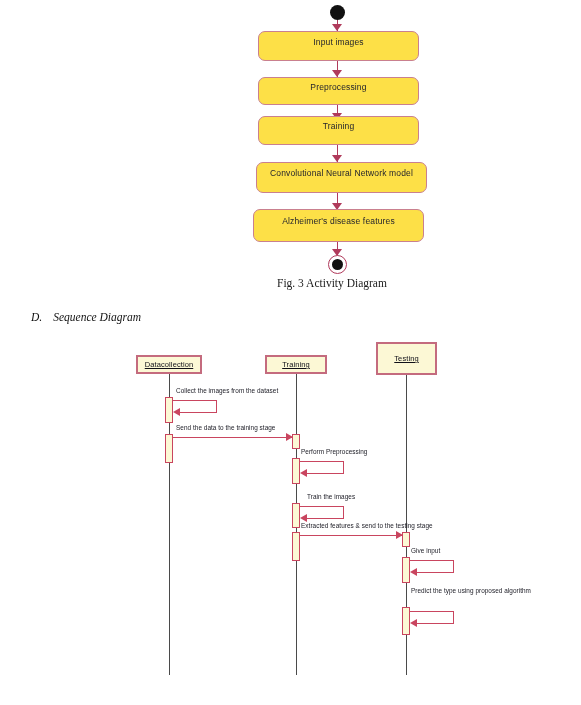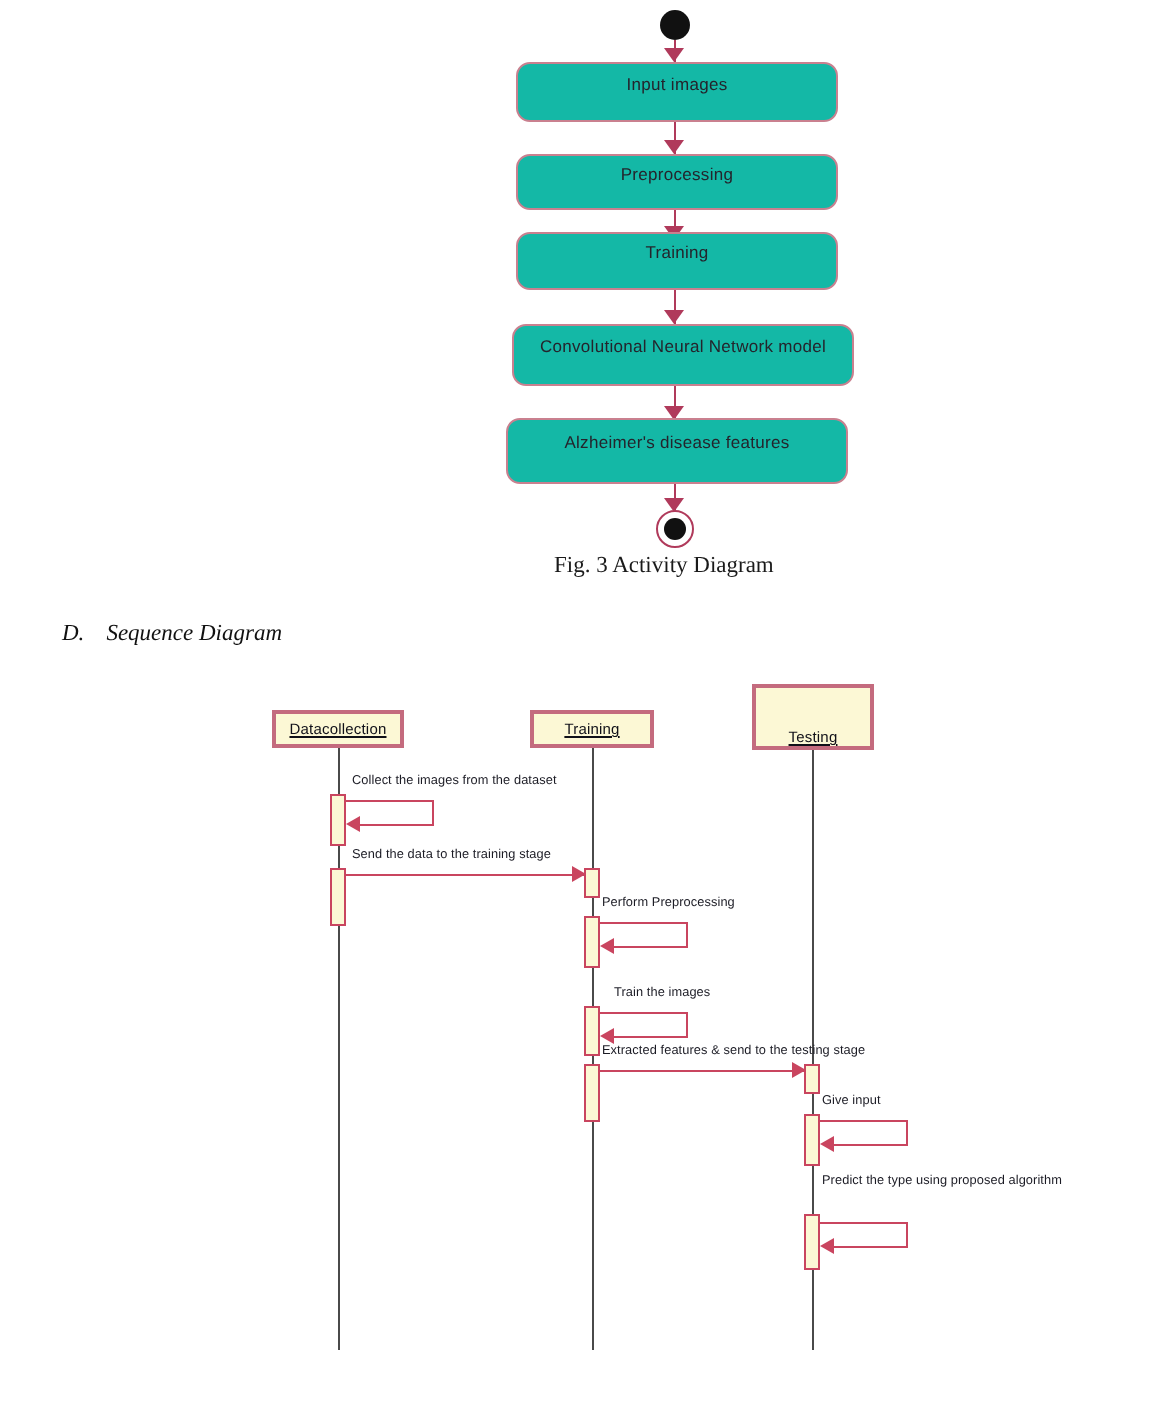--- a/index.html
+++ b/index.html
@@ -11,21 +11,21 @@
     overflow:hidden;
     -webkit-font-smoothing:antialiased;
   }
   .page{position:absolute;inset:0;}
 
   
   #activity-diagram{position:absolute;left:0;top:0;width:581px;height:290px;}
 
   .act-node{
     position:absolute;
-    background:#14b8a6;
+    background:#fde047;
     border:1px solid #C9808F;
     border-radius:7px;
     box-sizing:border-box;
     color:#24242c;
     font-size:8.5px;
     line-height:1;
     display:flex;
     align-items:center;
     justify-content:center;
     letter-spacing:.15px;
@@ -227,21 +227,21 @@
     <div class="lifeline-head" style="left:136px;top:25px;width:66px;height:19px;">
       <span>Datacollection</span>
     </div>
     <div class="lifeline-line" style="left:169px;top:44px;height:301px;"></div>
 
     <div class="lifeline-head" style="left:265px;top:25px;width:62px;height:19px;">
       <span>Training</span>
     </div>
     <div class="lifeline-line" style="left:296px;top:44px;height:301px;"></div>
 
-    <div class="lifeline-head" style="left:376px;top:12px;width:61px;height:33px;align-items:flex-end;">
+    <div class="lifeline-head" style="left:376px;top:12px;width:61px;height:33px;">
       <span>Testing</span>
     </div>
     <div class="lifeline-line" style="left:406px;top:45px;height:300px;"></div>
 
     <div class="msg-label" style="left:176px;top:57px;">Collect the images from the dataset</div>
     <div class="activation" style="left:165px;top:67px;height:26px;"></div>
     <div class="self-msg" style="left:173px;top:70px;">
       <div class="top"></div>
         <div class="right"></div>
         <div class="bottom"></div>

